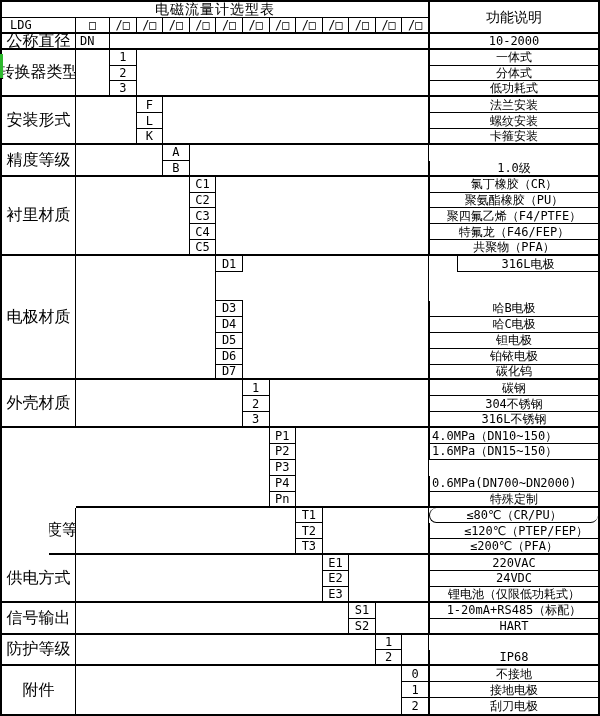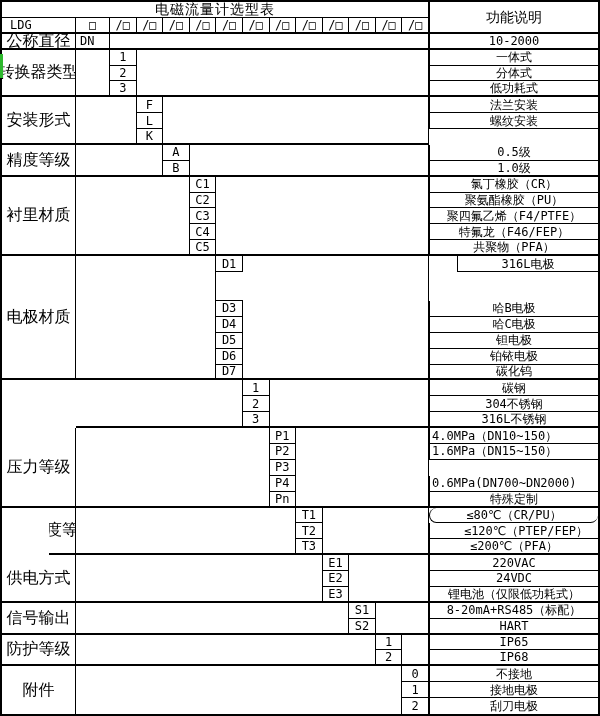--- a/index.html
+++ b/index.html
@@ -64,25 +64,25 @@
       <div class="c" style="grid-area: 6 / 3 / span 1 / span 1; border-bottom-width: 2px;">3</div>
       <div class="c dl" style="grid-area: 6 / 15 / span 1 / span 1; border-right: none; border-bottom-width: 2px;">低功耗式</div>
       <div class="c label" style="grid-area: 7 / 1 / span 3 / span 1; border-bottom-width: 2px;">安装形式</div>
       <div class="c" style="grid-area: 7 / 2 / span 3 / span 2; border-bottom-width: 2px;"></div>
       <div class="c" style="grid-area: 7 / 5 / span 3 / span 10; border-bottom-width: 2px;"></div>
       <div class="c" style="grid-area: 7 / 4 / span 1 / span 1;">F</div>
       <div class="c dl" style="grid-area: 7 / 15 / span 1 / span 1; border-right: none;">法兰安装</div>
       <div class="c" style="grid-area: 8 / 4 / span 1 / span 1;">L</div>
       <div class="c dl" style="grid-area: 8 / 15 / span 1 / span 1; border-right: none;">螺纹安装</div>
       <div class="c" style="grid-area: 9 / 4 / span 1 / span 1; border-bottom-width: 2px;">K</div>
+      <div class="c dl" style="grid-area: 9 / 15 / span 1 / span 1; border-right: none; border-bottom-width: 2px;">卡箍安装</div>
       <div class="c label" style="grid-area: 10 / 1 / span 2 / span 1; border-bottom-width: 2px;">精度等级</div>
       <div class="c" style="grid-area: 10 / 2 / span 2 / span 3; border-bottom-width: 2px;"></div>
       <div class="c" style="grid-area: 10 / 6 / span 2 / span 9; border-bottom-width: 2px;"></div>
       <div class="c" style="grid-area: 10 / 5 / span 1 / span 1;">A</div>
-      <div class="c dl" style="grid-area: 10 / 15 / span 1 / span 1; border-right: none;">0.5级</div>
       <div class="c" style="grid-area: 11 / 5 / span 1 / span 1; border-bottom-width: 2px;">B</div>
       <div class="c dl" style="grid-area: 11 / 15 / span 1 / span 1; border-right: none; border-bottom-width: 2px;">1.0级</div>
       <div class="c label" style="grid-area: 12 / 1 / span 5 / span 1; border-bottom-width: 2px;">衬里材质</div>
       <div class="c" style="grid-area: 12 / 2 / span 5 / span 4; border-bottom-width: 2px;"></div>
       <div class="c" style="grid-area: 12 / 7 / span 5 / span 8; border-bottom-width: 2px;"></div>
       <div class="c" style="grid-area: 12 / 6 / span 1 / span 1;">C1</div>
       <div class="c dl" style="grid-area: 12 / 15 / span 1 / span 1; border-right: none;">氯丁橡胶（CR）</div>
       <div class="c" style="grid-area: 13 / 6 / span 1 / span 1;">C2</div>
       <div class="c dl" style="grid-area: 13 / 15 / span 1 / span 1; border-right: none;">聚氨酯橡胶（PU）</div>
       <div class="c" style="grid-area: 14 / 6 / span 1 / span 1;">C3</div>
@@ -100,29 +100,29 @@
       <div class="c" style="grid-area: 19 / 7 / span 1 / span 1;">D3</div>
       <div class="c dl" style="grid-area: 19 / 15 / span 1 / span 1; border-right: none;">哈B电极</div>
       <div class="c" style="grid-area: 20 / 7 / span 1 / span 1;">D4</div>
       <div class="c dl" style="grid-area: 20 / 15 / span 1 / span 1; border-right: none;">哈C电极</div>
       <div class="c" style="grid-area: 21 / 7 / span 1 / span 1;">D5</div>
       <div class="c dl" style="grid-area: 21 / 15 / span 1 / span 1; border-right: none;">钽电极</div>
       <div class="c" style="grid-area: 22 / 7 / span 1 / span 1;">D6</div>
       <div class="c dl" style="grid-area: 22 / 15 / span 1 / span 1; border-right: none;">铂铱电极</div>
       <div class="c" style="grid-area: 23 / 7 / span 1 / span 1; border-bottom-width: 2px;">D7</div>
       <div class="c dl" style="grid-area: 23 / 15 / span 1 / span 1; border-right: none; border-bottom-width: 2px;">碳化钨</div>
+      <div class="c label" style="grid-area: 24 / 1 / span 3 / span 1; border-bottom-width: 2px;">外壳材质</div>
       <div class="c" style="grid-area: 24 / 2 / span 3 / span 6; border-bottom-width: 2px;"></div>
       <div class="c" style="grid-area: 24 / 9 / span 3 / span 6; border-bottom-width: 2px;"></div>
       <div class="c" style="grid-area: 24 / 8 / span 1 / span 1;">1</div>
       <div class="c dl" style="grid-area: 24 / 15 / span 1 / span 1; border-right: none;">碳钢</div>
       <div class="c" style="grid-area: 25 / 8 / span 1 / span 1;">2</div>
       <div class="c dl" style="grid-area: 25 / 15 / span 1 / span 1; border-right: none;">304不锈钢</div>
       <div class="c" style="grid-area: 26 / 8 / span 1 / span 1; border-bottom-width: 2px;">3</div>
       <div class="c dl" style="grid-area: 26 / 15 / span 1 / span 1; border-right: none; border-bottom-width: 2px;">316L不锈钢</div>
-      <div class="c label" style="grid-area: 27 / 1 / span 5 / span 1; border-bottom-width: 2px;">压力等级</div>
       <div class="c" style="grid-area: 27 / 2 / span 5 / span 7; border-bottom-width: 2px;"></div>
       <div class="c" style="grid-area: 27 / 10 / span 5 / span 5; border-bottom-width: 2px;"></div>
       <div class="c" style="grid-area: 27 / 9 / span 1 / span 1;">P1</div>
       <div class="c dl left" style="grid-area: 27 / 15 / span 1 / span 1; border-right: none;">4.0MPa（DN10~150）</div>
       <div class="c" style="grid-area: 28 / 9 / span 1 / span 1;">P2</div>
       <div class="c dl left" style="grid-area: 28 / 15 / span 1 / span 1; border-right: none;">1.6MPa（DN15~150）</div>
       <div class="c" style="grid-area: 29 / 9 / span 1 / span 1;">P3</div>
       <div class="c" style="grid-area: 30 / 9 / span 1 / span 1;">P4</div>
       <div class="c dl left" style="grid-area: 30 / 15 / span 1 / span 1; border-right: none;">0.6MPa(DN700~DN2000)</div>
       <div class="c" style="grid-area: 31 / 9 / span 1 / span 1; border-bottom-width: 2px;">Pn</div>
@@ -142,28 +142,27 @@
       <div class="c" style="grid-area: 35 / 11 / span 1 / span 1;">E1</div>
       <div class="c dl" style="grid-area: 35 / 15 / span 1 / span 1; border-right: none;">220VAC</div>
       <div class="c" style="grid-area: 36 / 11 / span 1 / span 1; text-align: center;">E2</div>
       <div class="c dl" style="grid-area: 36 / 15 / span 1 / span 1; border-right: none;">24VDC</div>
       <div class="c" style="grid-area: 37 / 11 / span 1 / span 1; border-bottom-width: 2px;">E3</div>
       <div class="c dl" style="grid-area: 37 / 15 / span 1 / span 1; border-right: none; border-bottom-width: 2px;">锂电池（仅限低功耗式）</div>
       <div class="c label" style="grid-area: 38 / 1 / span 2 / span 1; border-bottom-width: 2px;">信号输出</div>
       <div class="c" style="grid-area: 38 / 2 / span 2 / span 10; border-bottom-width: 2px;"></div>
       <div class="c" style="grid-area: 38 / 13 / span 2 / span 2; border-bottom-width: 2px;"></div>
       <div class="c" style="grid-area: 38 / 12 / span 1 / span 1;">S1</div>
-      <div class="c dl" style="grid-area: 38 / 15 / span 1 / span 1; border-right: none;">8-20mA+RS485（标配）</div>
+      <div class="c dl" style="grid-area: 38 / 15 / span 1 / span 1; border-right: none;">1-20mA+RS485（标配）</div>
       <div class="c" style="grid-area: 39 / 12 / span 1 / span 1; border-bottom-width: 2px;">S2</div>
       <div class="c dl" style="grid-area: 39 / 15 / span 1 / span 1; border-right: none; border-bottom-width: 2px;">HART</div>
       <div class="c label" style="grid-area: 40 / 1 / span 2 / span 1; border-bottom-width: 2px;">防护等级</div>
       <div class="c" style="grid-area: 40 / 2 / span 2 / span 11; border-bottom-width: 2px;"></div>
       <div class="c" style="grid-area: 40 / 14 / span 2 / span 1; border-bottom-width: 2px;"></div>
       <div class="c" style="grid-area: 40 / 13 / span 1 / span 1;">1</div>
-      <div class="c dl" style="grid-area: 40 / 15 / span 1 / span 1; border-right: none;">IP65</div>
       <div class="c" style="grid-area: 41 / 13 / span 1 / span 1; border-bottom-width: 2px;">2</div>
       <div class="c dl" style="grid-area: 41 / 15 / span 1 / span 1; border-right: none; border-bottom-width: 2px;">IP68</div>
       <div class="c label" style="grid-area: 42 / 1 / span 3 / span 1; border-bottom: none;">附件</div>
       <div class="c" style="grid-area: 42 / 2 / span 3 / span 12; border-bottom: none;"></div>
       <div class="c" style="grid-area: 42 / 14 / span 1 / span 1;">0</div>
       <div class="c dl" style="grid-area: 42 / 15 / span 1 / span 1; border-right: none;">不接地</div>
       <div class="c" style="grid-area: 43 / 14 / span 1 / span 1;">1</div>
       <div class="c dl" style="grid-area: 43 / 15 / span 1 / span 1; border-right: none;">接地电极</div>
       <div class="c" style="grid-area: 44 / 14 / span 1 / span 1; border-bottom: none;">2</div>
       <div class="c dl" style="grid-area: 44 / 15 / span 1 / span 1; border-right: none; border-bottom: none;">刮刀电极</div>

